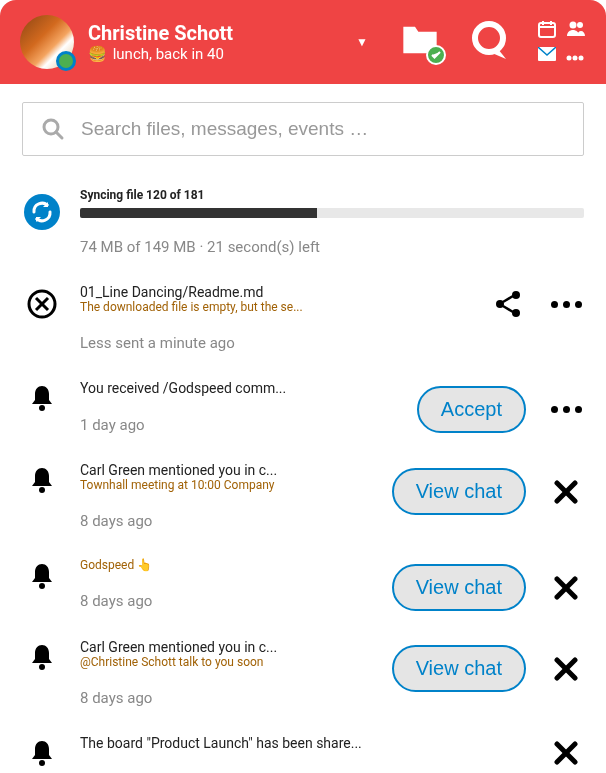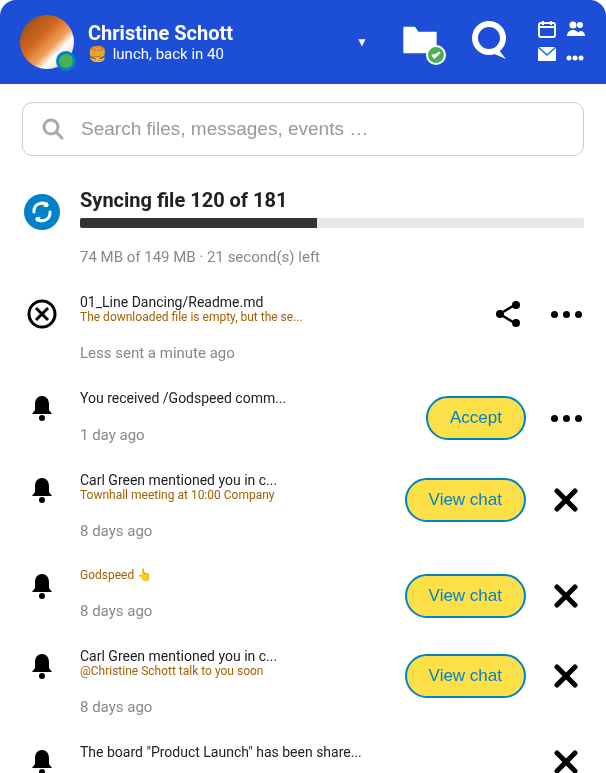--- a/index.html
+++ b/index.html
@@ -1,43 +1,43 @@
 <!DOCTYPE html>
 <html><head>
 <meta charset="utf-8">
 <style>
 * { box-sizing: border-box; margin: 0; padding: 0; }
 body { font-family: -apple-system, BlinkMacSystemFont, "Segoe UI", Roboto, sans-serif; background: #fff; width: 606px; height: 773px; overflow: hidden; border-radius: 16px; }
-.header { background: #1d4ed8; height: 84px; display: flex; align-items: center; padding: 0 20px; gap: 14px; }
+.header { background: #ef4444; height: 84px; display: flex; align-items: center; padding: 0 20px; gap: 14px; }
 .avatar-wrap { position: relative; width: 54px; height: 54px; }
 .avatar { width: 54px; height: 54px; border-radius: 50%; background: linear-gradient(135deg, #8b4513 0%, #d2691e 40%, #f4a460 60%, #fff 70%, #deb887 100%); }
 .presence { position: absolute; bottom: -2px; right: -2px; width: 20px; height: 20px; border-radius: 50%; background: #4caf50; border: 3px solid #0082c9; }
 .user-info { flex: 1; color: #fff; }
 .user-name { font-size: 20px; font-weight: 700; }
 .user-status { font-size: 15px; display: flex; align-items: center; gap: 6px; }
 .dropdown-caret { color: #fff; font-size: 12px; padding: 10px; cursor: pointer; }
 .hdr-icons { display: flex; align-items: center; gap: 28px; margin-left: 8px; }
 .folder-wrap { position: relative; }
 .folder-check { position: absolute; bottom: -4px; right: -6px; width: 20px; height: 20px; border-radius: 50%; background: #4caf50; border: 2px solid #fff; display: flex; align-items: center; justify-content: center; }
 .corner-icons { display: grid; grid-template-columns: 1fr 1fr; gap: 4px 8px; color: #fff; }
-.search-bar { margin: 18px 22px; border: 1.5px solid #ccc; border-radius: 10px; height: 54px; display: flex; align-items: center; padding: 0 18px; gap: 16px; }
+.search-bar { margin: 18px 22px; border: 1.5px solid #ccc; border-radius: 2px; height: 54px; display: flex; align-items: center; padding: 0 18px; gap: 16px; }
 .search-input { border: none; outline: none; font-size: 19px; color: #333; flex: 1; background: transparent; }
 .search-input::placeholder { color: #999; }
 .list { padding: 0 22px; }
 .row { display: flex; gap: 18px; padding: 14px 0; align-items: flex-start; }
 .row-icon { width: 40px; display: flex; justify-content: center; padding-top: 4px; }
 .row-body { flex: 1; min-width: 0; }
-.row-title { font-size: 20px; font-weight: 700; color: #222; white-space: nowrap; overflow: hidden; text-overflow: ellipsis; }
+.row-title { font-size: 12px; font-weight: 700; color: #222; white-space: nowrap; overflow: hidden; text-overflow: ellipsis; }
 .row-title-normal { font-size: 14px; color: #222; white-space: nowrap; overflow: hidden; text-overflow: ellipsis; }
 .row-sub { font-size: 12px; color: #a16207; white-space: nowrap; overflow: hidden; text-overflow: ellipsis; }
 .row-meta { font-size: 15px; color: #888; margin-top: 20px; }
 .row-actions { display: flex; align-items: center; gap: 22px; padding-top: 6px; }
 .progress-bar { height: 10px; background: #e8e8e8; border-radius: 2px; margin-top: 6px; overflow: hidden; }
 .progress-fill { height: 100%; background: #333; }
-.pill-btn { border: 2px solid #0082c9; color: #0082c9; background: #fde047; border-radius: 24px; padding: 10px 22px; font-size: 17px; font-weight: 500; cursor: pointer; white-space: nowrap; }
+.pill-btn { border: 2px solid #0082c9; color: #0082c9; background: #e5e5e5; border-radius: 24px; padding: 10px 22px; font-size: 20px; font-weight: 500; cursor: pointer; white-space: nowrap; }
 .icon-btn { cursor: pointer; display: flex; align-items: center; justify-content: center; width: 36px; }
 .dots { display: flex; gap: 5px; }
 .dots span { width: 7px; height: 7px; border-radius: 50%; background: #000; }
 </style>
 </head>
 <body>
 
 <div class="header">
   <div class="avatar-wrap">
     <div class="avatar"></div>

